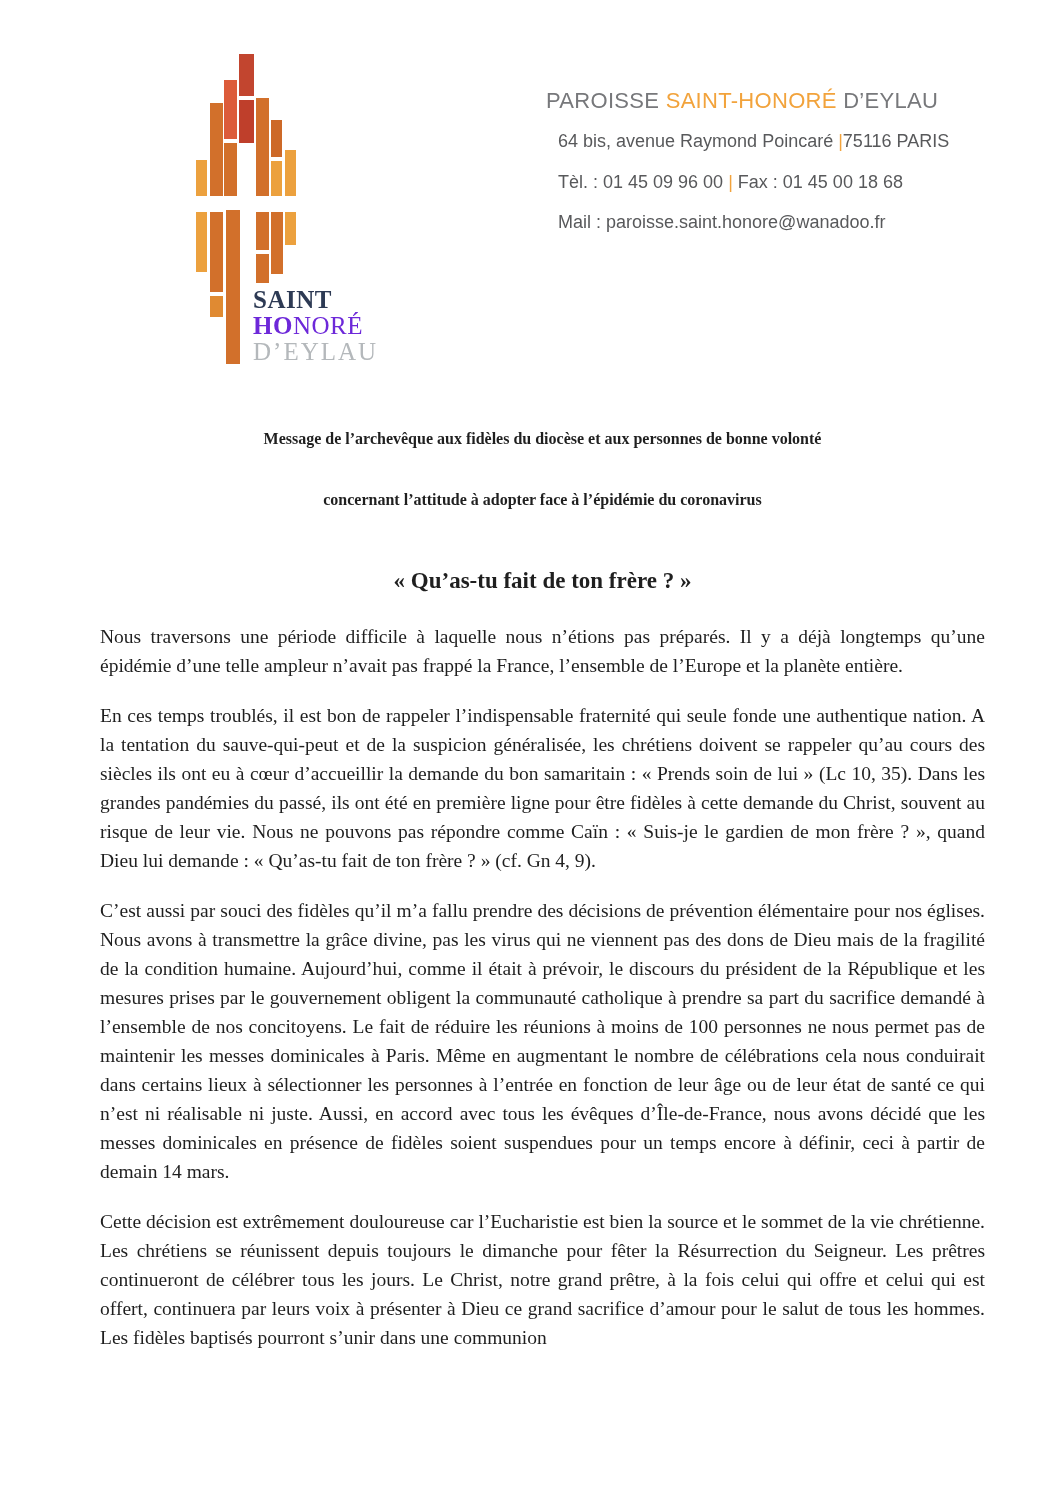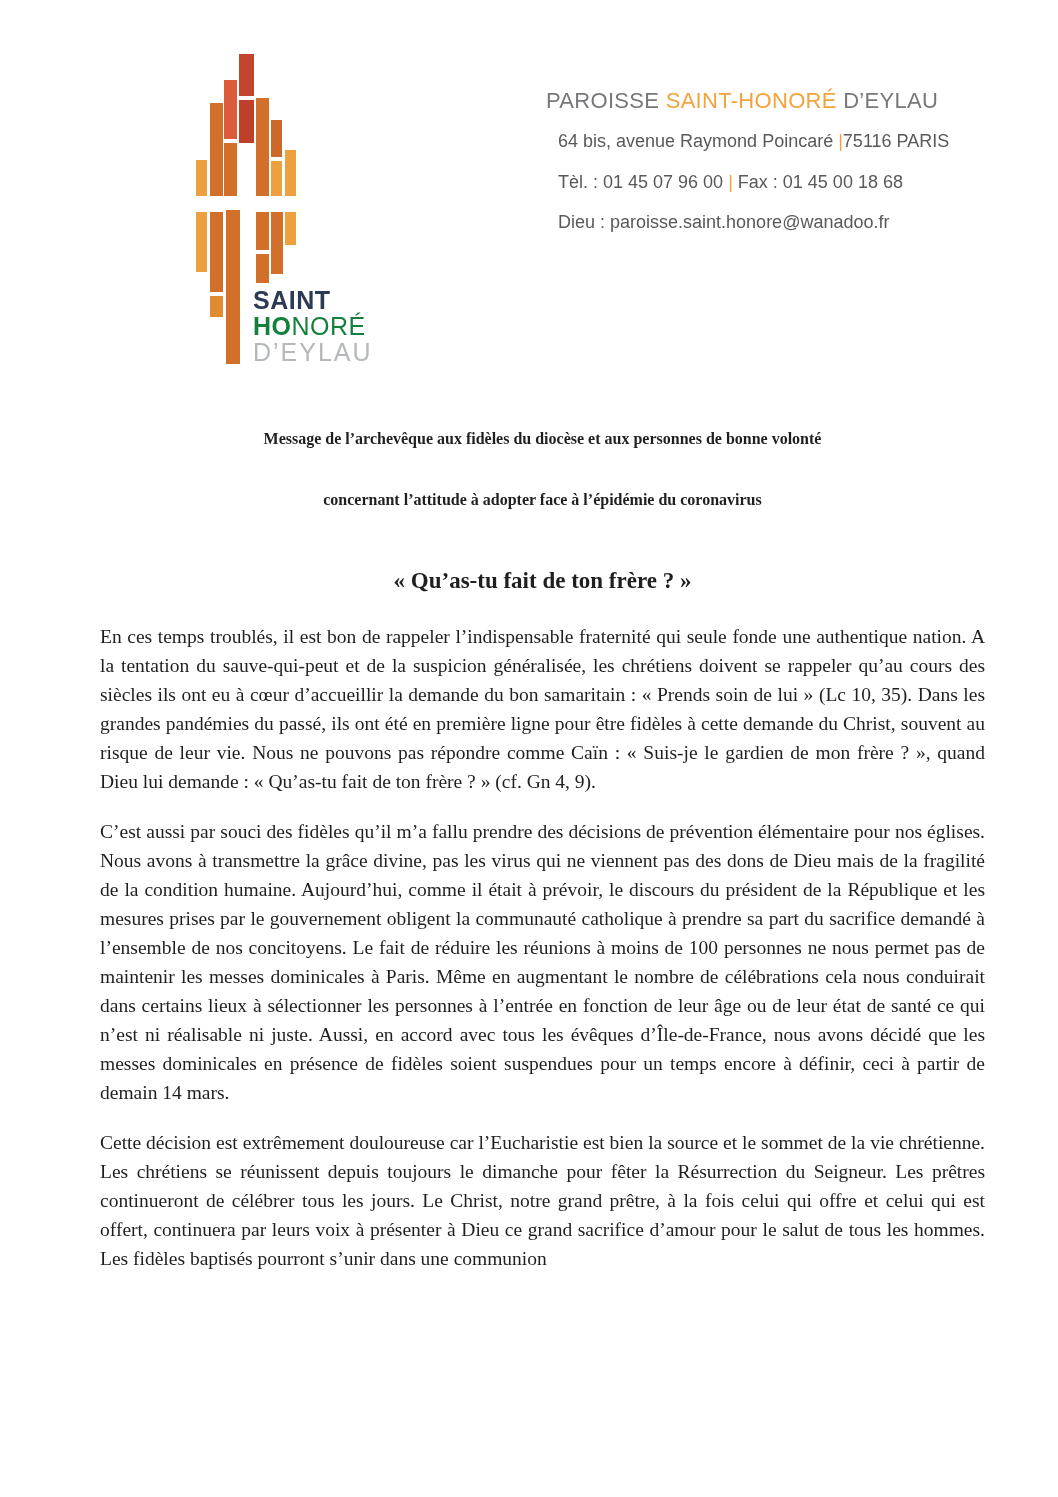--- a/index.html
+++ b/index.html
@@ -10,25 +10,25 @@
     overflow:hidden;
     font-family:"Liberation Serif", serif;
     color:#1f1f1f;
   }
 
   
   .logo { position:absolute; left:0; top:0; width:420px; height:400px; }
   .logo .bar { position:absolute; }
   .logo-text {
     position:absolute; left:253px; top:287px;
-    font-family:Liberation Sans, sans-serif;
+    font-family:Liberation Serif, serif;
     font-size:25px; line-height:26px; letter-spacing:0.5px;
   }
   .logo-text .lt1 { font-weight:700; color:#2d3a54; }
-  .logo-text .lt2 { color:#15803d; }
+  .logo-text .lt2 { color:#6d28d9; }
   .logo-text .lt2 .bold { font-weight:700; }
   .logo-text .lt2 .light { font-weight:400; }
   .logo-text .lt3 { font-weight:400; color:#b4b8bb; letter-spacing:2px; }
 
   
   .contact {
     position:absolute; left:546px; top:88px;
     font-family:"Liberation Sans", sans-serif;
     color:#58595b;
   }
@@ -89,28 +89,29 @@
     <div class="logo-text">
       <div class="lt1">SAINT</div>
       <div class="lt2"><span class="bold">HO</span><span class="light">NORÉ</span></div>
       <div class="lt3">D’EYLAU</div>
     </div>
   </div>
 
   <div class="contact">
     <p class="org"><span>PAROISSE </span><span class="hl">SAINT-HONORÉ</span><span> D’EYLAU</span></p>
     <p class="cline"><span>64 bis, avenue Raymond Poincaré </span><span class="pipe">|</span><span>75116 PARIS</span></p>
-    <p class="cline"><span>Tèl. : 01 45 07 96 00 </span><span class="pipe">|</span><span> Fax : 01 45 00 18 68</span></p>
-    <p class="cline">Dieu : paroisse.saint.honore@wanadoo.fr</p>
+    <p class="cline"><span>Tèl. : 01 45 09 96 00 </span><span class="pipe">|</span><span> Fax : 01 45 00 18 68</span></p>
+    <p class="cline">Mail : paroisse.saint.honore@wanadoo.fr</p>
   </div>
 
   <div class="doc">
     <p class="doc-title">Message de l’archevêque aux fidèles du diocèse et aux personnes de bonne volonté</p>
     <p class="doc-title second">concernant l’attitude à adopter face à l’épidémie du coronavirus</p>
     <p class="doc-heading">« Qu’as-tu fait de ton frère ? »</p>
     <div id="paragraphs">
+        <p class="body-par">Nous traversons une période difficile à laquelle nous n’étions pas préparés. Il y a déjà longtemps qu’une épidémie d’une telle ampleur n’avait pas frappé la France, l’ensemble de l’Europe et la planète entière.</p>
         <p class="body-par">En ces temps troublés, il est bon de rappeler l’indispensable fraternité qui seule fonde une authentique nation. A la tentation du sauve-qui-peut et de la suspicion généralisée, les chrétiens doivent se rappeler qu’au cours des siècles ils ont eu à cœur d’accueillir la demande du bon samaritain : « Prends soin de lui » (Lc 10, 35). Dans les grandes pandémies du passé, ils ont été en première ligne pour être fidèles à cette demande du Christ, souvent au risque de leur vie. Nous ne pouvons pas répondre comme Caïn : « Suis-je le gardien de mon frère ? », quand Dieu lui demande : « Qu’as-tu fait de ton frère ? » (cf. Gn 4, 9).</p>
         <p class="body-par">C’est aussi par souci des fidèles qu’il m’a fallu prendre des décisions de prévention élémentaire pour nos églises. Nous avons à transmettre la grâce divine, pas les virus qui ne viennent pas des dons de Dieu mais de la fragilité de la condition humaine. Aujourd’hui, comme il était à prévoir, le discours du président de la République et les mesures prises par le gouvernement obligent la communauté catholique à prendre sa part du sacrifice demandé à l’ensemble de nos concitoyens. Le fait de réduire les réunions à moins de 100 personnes ne nous permet pas de maintenir les messes dominicales à Paris. Même en augmentant le nombre de célébrations cela nous conduirait dans certains lieux à sélectionner les personnes à l’entrée en fonction de leur âge ou de leur état de santé ce qui n’est ni réalisable ni juste. Aussi, en accord avec tous les évêques d’Île-de-France, nous avons décidé que les messes dominicales en présence de fidèles soient suspendues pour un temps encore à définir, ceci à partir de demain 14 mars.</p>
         <p class="body-par">Cette décision est extrêmement douloureuse car l’Eucharistie est bien la source et le sommet de la vie chrétienne. Les chrétiens se réunissent depuis toujours le dimanche pour fêter la Résurrection du Seigneur. Les prêtres continueront de célébrer tous les jours. Le Christ, notre grand prêtre, à la fois celui qui offre et celui qui est offert, continuera par leurs voix à présenter à Dieu ce grand sacrifice d’amour pour le salut de tous les hommes. Les fidèles baptisés pourront s’unir dans une communion</p>
       </div>
   </div>
 
 </div>
 
 </body></html>

